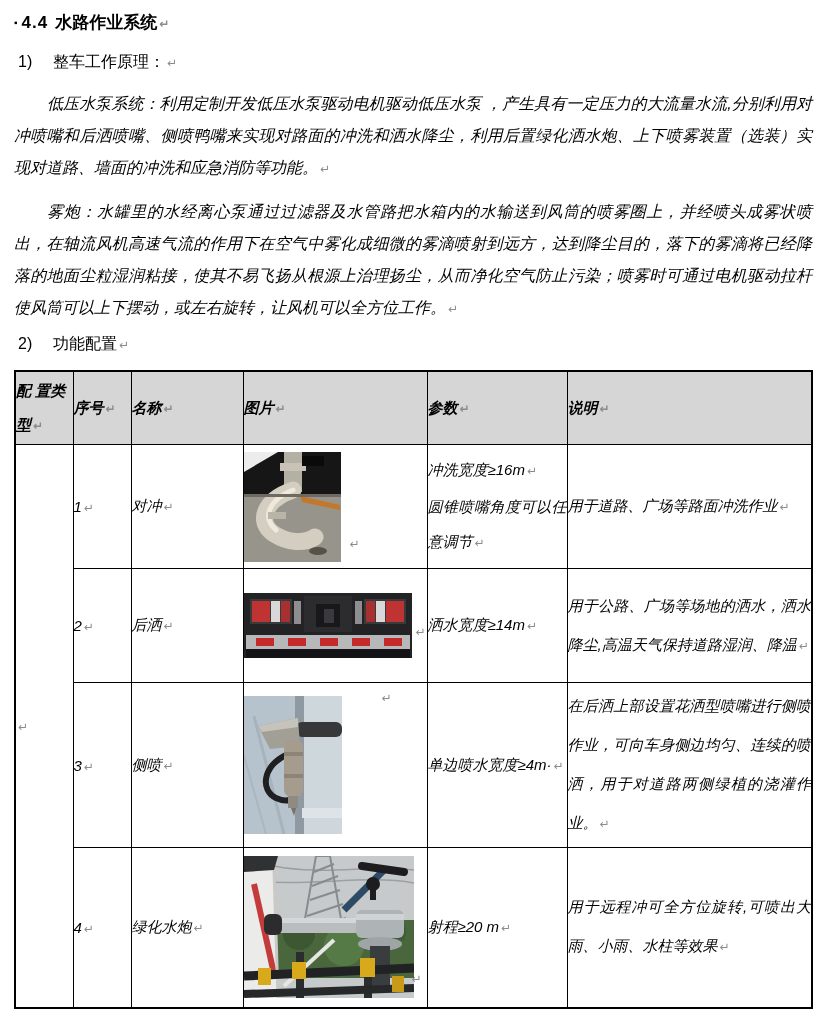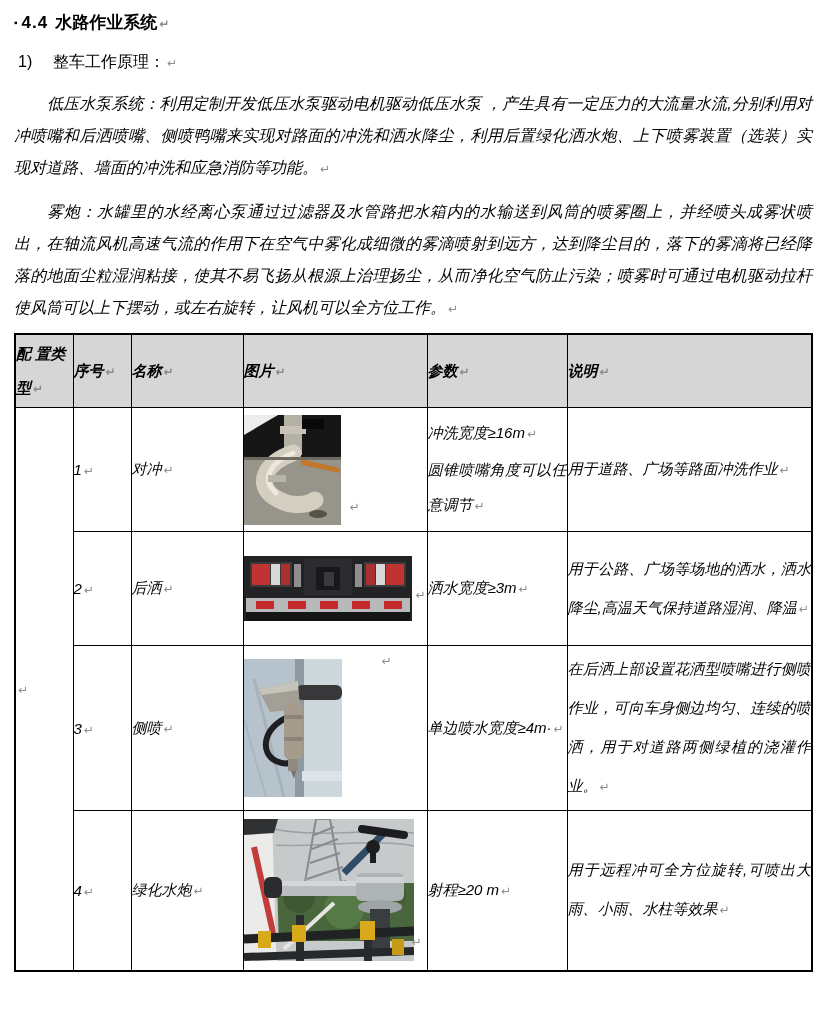--- a/index.html
+++ b/index.html
@@ -56,20 +56,23 @@
   </div>
 
   <div class="list-line">
     <span class="li-num">1)</span><span>整车工作原理：</span><span class="pilcrow">↵</span>
   </div>
 
   <p class="body-para"><span>低压水泵系统：利用定制开发低压水泵驱动电机驱动低压水泵 ，产生具有一定压力的大流量水流,分别利用对冲喷嘴和后洒喷嘴、侧喷鸭嘴来实现对路面的冲洗和洒水降尘，利用后置绿化洒水炮、上下喷雾装置（选装）实现对道路、墙面的冲洗和应急消防等功能。</span><span class="pilcrow">↵</span></p>
 
   <p class="body-para last"><span>雾炮：水罐里的水经离心泵通过过滤器及水管路把水箱内的水输送到风筒的喷雾圈上，并经喷头成雾状喷出，在轴流风机高速气流的作用下在空气中雾化成细微的雾滴喷射到远方，达到降尘目的，落下的雾滴将已经降落的地面尘粒湿润粘接，使其不易飞扬从根源上治理扬尘，从而净化空气防止污染；喷雾时可通过电机驱动拉杆使风筒可以上下摆动，或左右旋转，让风机可以全方位工作。</span><span class="pilcrow">↵</span></p>
 
+  <div class="list-line">
+    <span class="li-num">2)</span><span>功能配置</span><span class="pilcrow">↵</span>
+  </div>
 
   <table class="cfg">
     <colgroup>
       <col style="width:58px">
         <col style="width:58px">
         <col style="width:112px">
       <col style="width:184px">
         <col style="width:140px">
         <col style="width:245px">
     </colgroup>
@@ -135,21 +138,21 @@
             <rect x="2" y="42" width="164" height="14" fill="#b7b8ba"></rect>
             <rect x="12" y="45" width="18" height="8" fill="#c42a2a"></rect>
             <rect x="44" y="45" width="18" height="8" fill="#c42a2a"></rect>
             <rect x="76" y="45" width="18" height="8" fill="#c42a2a"></rect>
             <rect x="108" y="45" width="18" height="8" fill="#c42a2a"></rect>
             <rect x="140" y="45" width="18" height="8" fill="#c42a2a"></rect>
             <rect x="2" y="56" width="164" height="9" fill="#141416"></rect>
           </svg>
           <span class="pilcrow pk-abs pk-r2">↵</span>
         </td>
-        <td class="param-cell"><span>洒水宽度≥3m</span><span class="pilcrow">↵</span></td>
+        <td class="param-cell"><span>洒水宽度≥14m</span><span class="pilcrow">↵</span></td>
         <td class="desc-cell"><span>用于公路、广场等场地的洒水，洒水降尘,高温天气保持道路湿润、降温</span><span class="pilcrow">↵</span></td>
       </tr>
 
       <tr class="r3">
         <td class="seq-cell"><span>3</span><span class="pilcrow">↵</span></td>
         <td class="name-cell"><span>侧喷</span><span class="pilcrow">↵</span></td>
         <td class="img-cell">
           <svg width="98" height="138" viewBox="0 0 98 138">
             <rect width="98" height="138" fill="#b7c3cc"></rect>
             <rect x="58" width="40" height="138" fill="#ced7dc"></rect>

